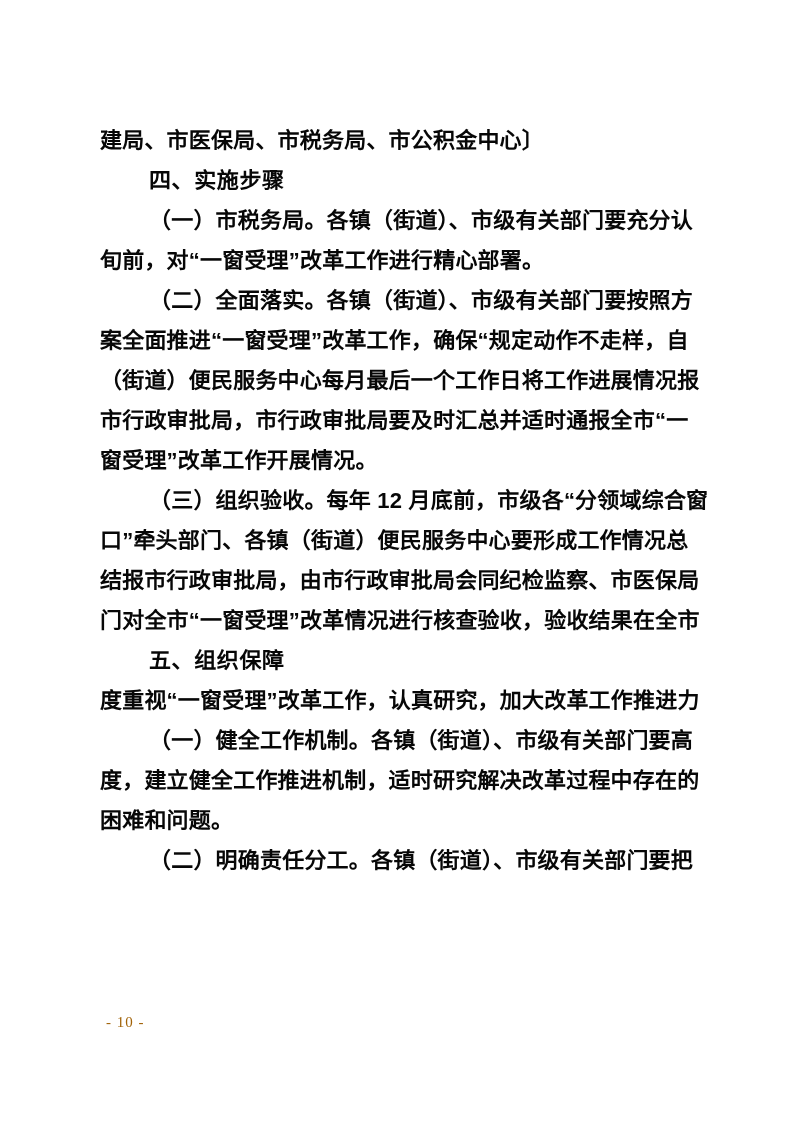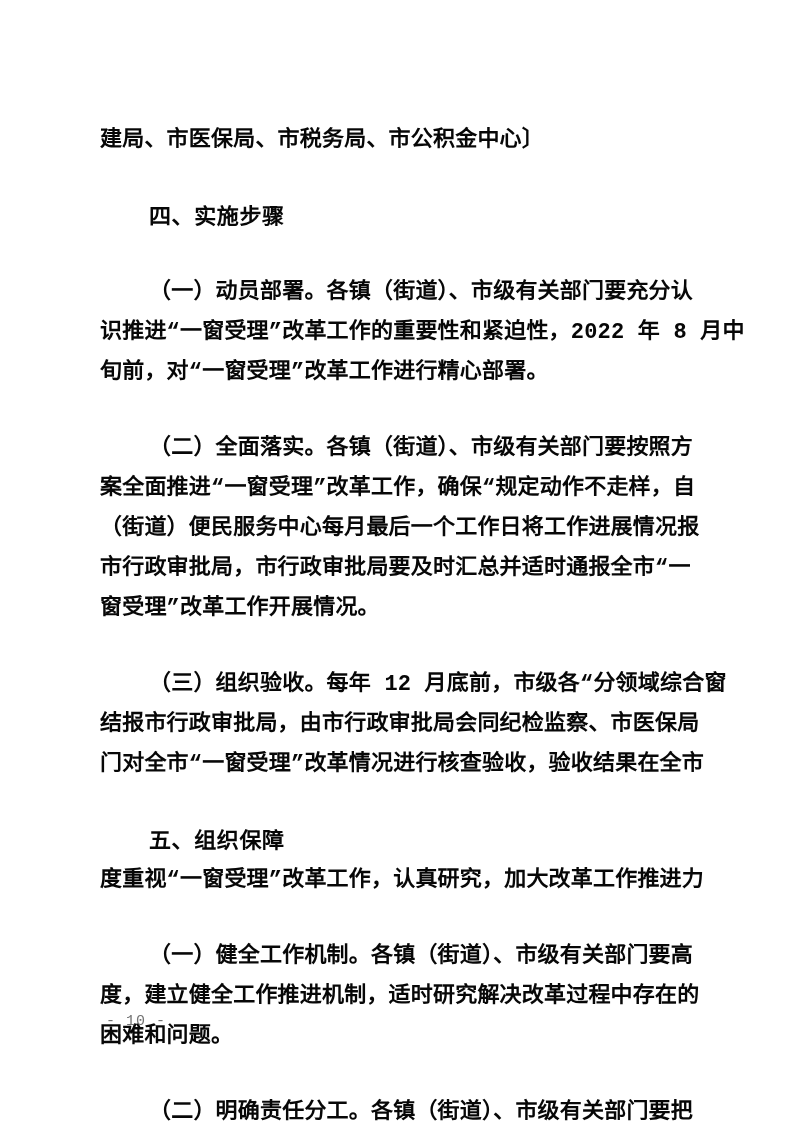--- a/index.html
+++ b/index.html
@@ -29,60 +29,59 @@
     width: 602px;
   }
   .line {
     height: 40px;
     line-height: 40px;
     font-size: 22px;
     letter-spacing: 0.2px;
     font-weight: bold;
     color: #070707;
     white-space: nowrap;
-    font-family: Liberation Mono, monospace;
+    font-family: Liberation Sans, sans-serif;
   }
   .line.indent {
     text-indent: 49px;
-    margin-top: 36px;
   }
   .line.heading {
     font-family: "DejaVu Sans", "Liberation Sans", sans-serif;
     font-weight: 900;
     letter-spacing: 0.6px;
   }
   .page-number {
     position: absolute;
     left: 106px;
     top: 1011px;
     height: 22px;
     line-height: 22px;
     font-size: 15px;
     font-weight: normal;
     letter-spacing: 1px;
-    color: #737373;
-    font-family: Liberation Mono, monospace;
+    color: #a16207;
+    font-family: Liberation Serif, serif;
   }
 </style>
 </head>
 <body>
 
 <div class="page">
   <main class="content">
       <div class="line">建局、市医保局、市税务局、市公积金中心〕</div>
       <div class="line heading indent">四、实施步骤</div>
-      <div class="line indent">（一）动员部署。各镇（街道）、市级有关部门要充分认</div>
-      <div class="line">识推进“一窗受理”改革工作的重要性和紧迫性，2022 年 8 月中</div>
+      <div class="line indent">（一）市税务局。各镇（街道）、市级有关部门要充分认</div>
       <div class="line">旬前，对“一窗受理”改革工作进行精心部署。</div>
       <div class="line indent">（二）全面落实。各镇（街道）、市级有关部门要按照方</div>
       <div class="line">案全面推进“一窗受理”改革工作，确保“规定动作不走样，自</div>
       <div class="line">（街道）便民服务中心每月最后一个工作日将工作进展情况报</div>
       <div class="line">市行政审批局，市行政审批局要及时汇总并适时通报全市“一</div>
       <div class="line">窗受理”改革工作开展情况。</div>
       <div class="line indent">（三）组织验收。每年 12 月底前，市级各“分领域综合窗</div>
+      <div class="line">口”牵头部门、各镇（街道）便民服务中心要形成工作情况总</div>
       <div class="line">结报市行政审批局，由市行政审批局会同纪检监察、市医保局</div>
       <div class="line">门对全市“一窗受理”改革情况进行核查验收，验收结果在全市</div>
       <div class="line heading indent">五、组织保障</div>
       <div class="line">度重视“一窗受理”改革工作，认真研究，加大改革工作推进力</div>
       <div class="line indent">（一）健全工作机制。各镇（街道）、市级有关部门要高</div>
       <div class="line">度，建立健全工作推进机制，适时研究解决改革过程中存在的</div>
       <div class="line">困难和问题。</div>
       <div class="line indent">（二）明确责任分工。各镇（街道）、市级有关部门要把</div>
     </main>
   <div class="page-number">- 10 -</div>

